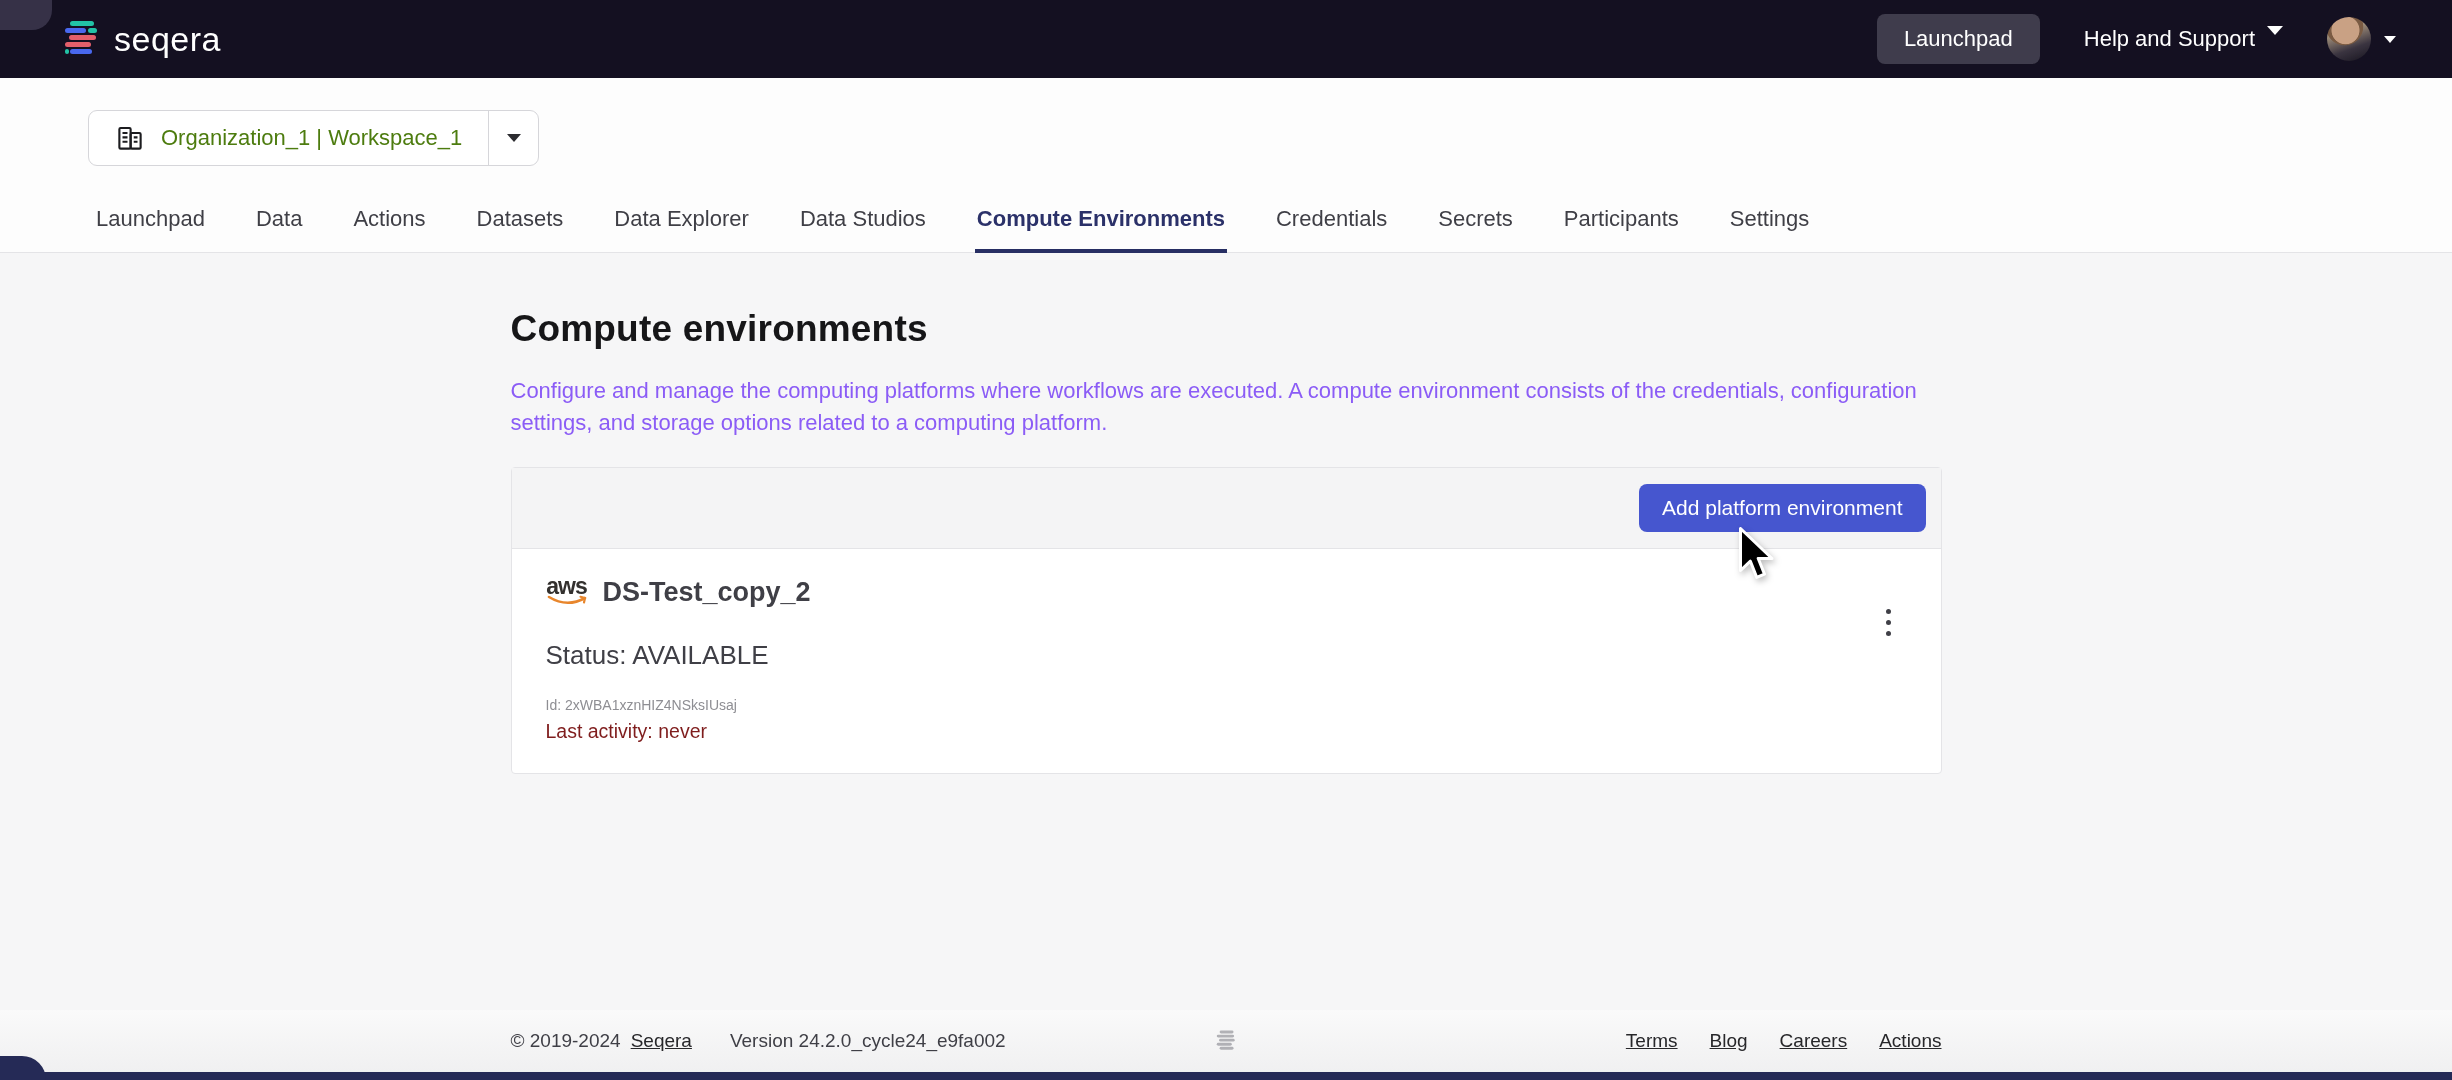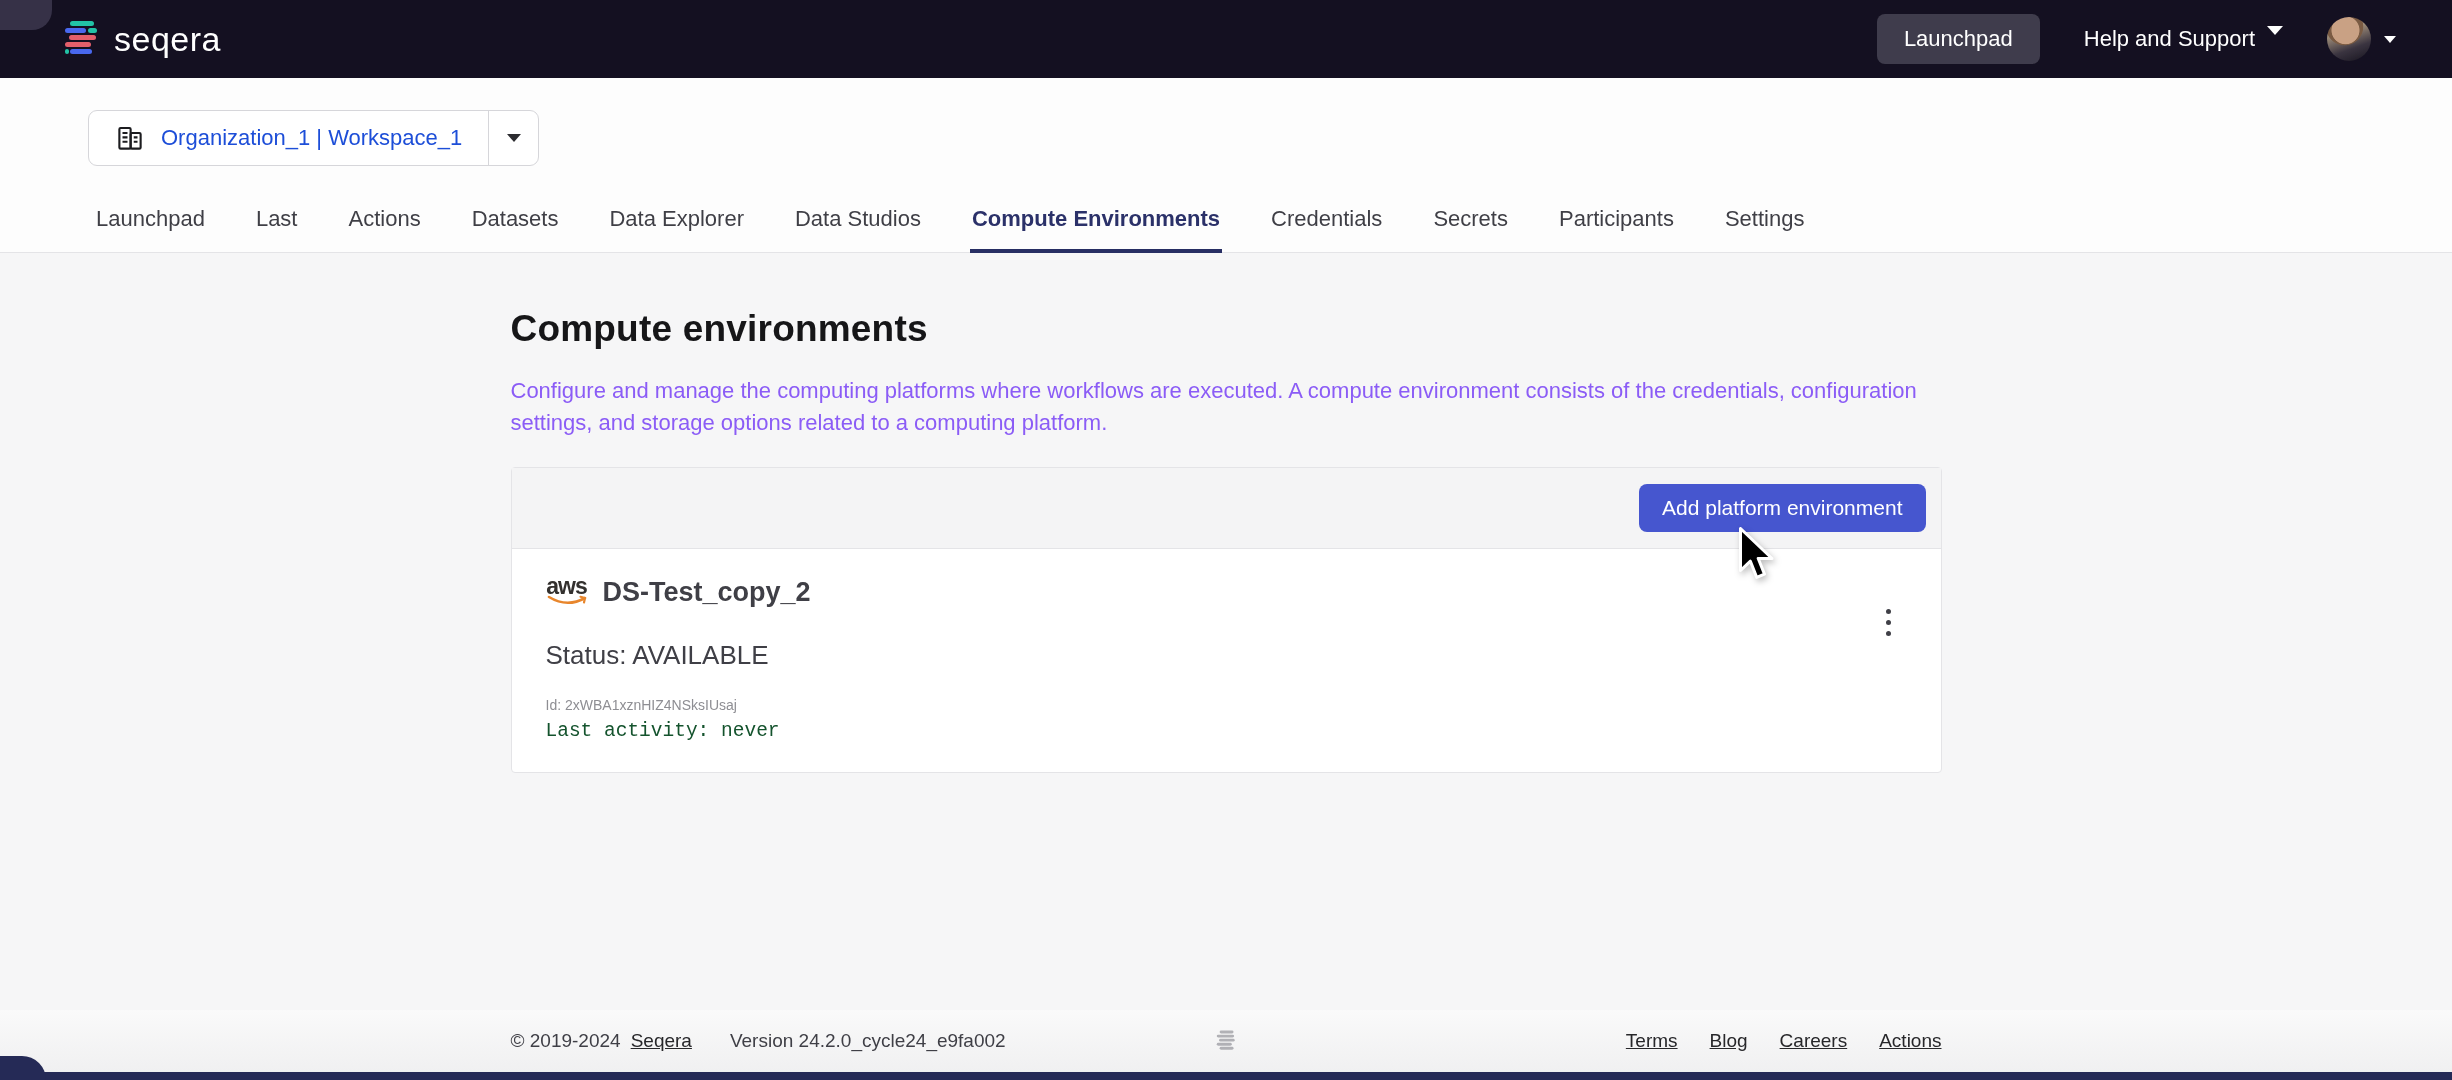--- a/index.html
+++ b/index.html
@@ -45,21 +45,21 @@
       linear-gradient(160deg, #cfc4bc 0%, #9b8a77 35%, #3a3440 68%, #17141f 100%);
   }
 
   
   .header-area { background:#fdfdfd; border-bottom:1px solid #e4e4e7; padding-top:32px; }
   .ws-selector {
     margin-left:88px; height:56px; width:auto; display:inline-flex; align-items:stretch;
     background:#fff; border:1px solid #d6d6da; border-radius:9px; cursor:pointer;
   }
   .ws-label-cell { display:flex; align-items:center; gap:16px; padding:0 26px; }
-  .ws-text { font-size:22px; color:#1d4ed8; }
+  .ws-text { font-size:22px; color:#4d7c0f; }
   .ws-caret-cell {
     display:flex; align-items:center; justify-content:center;
     width:50px; border-left:1px solid #d6d6da;
   }
   .ws-caret-cell .caret { border-top-color:#2c2c30; border-left-width:7px; border-right-width:7px; border-top-width:8px; }
 
   .tabs { display:flex; gap:47px; margin:40px 0 0 94px; }
   .tab {
     font-size:22px; color:#3f3f46; padding:0 2px 17px; cursor:pointer;
     border-bottom:4px solid transparent; margin-bottom:-1px; white-space:nowrap;
@@ -82,21 +82,21 @@
     font-size:21px; font-weight:500; padding:12px 23px; cursor:pointer;
     font-family:inherit;
   }
   .ce-card { position:relative; padding:28px 34px 30px; }
   .ce-title-row { display:flex; align-items:center; gap:15px; }
   .aws-logo { display:inline-flex; flex-direction:column; align-items:center; width:42px; }
   .aws-word { font-size:23px; font-weight:700; color:#33302e; line-height:.8; letter-spacing:-1px; }
   .ce-name { font-size:27px; font-weight:700; color:#3f3f46; }
   .ce-status { margin-top:32px; font-size:26px; color:#3f3f46; }
   .ce-id { margin-top:26px; font-size:14px; color:#8e8e93; }
-  .ce-last { margin-top:7px; font-size:19.5px; color:#14532d;font-family:Liberation Mono, monospace; }
+  .ce-last { margin-top:7px; font-size:19.5px; color:#7f1d1d; }
   .kebab {
     position:absolute; top:52px; right:32px; width:40px; height:44px;
     display:flex; flex-direction:column; align-items:center; justify-content:center; gap:6px;
     cursor:pointer; background:none; border:none;
   }
   .kebab i { width:5px; height:5px; border-radius:50%; background:#3f3f46; }
 
   .cursor-pointer { position:absolute; left:1736px; top:527px; z-index:50; pointer-events:none;
     filter:drop-shadow(2px 3px 3px rgba(0,0,0,.25)); }
 
@@ -159,21 +159,21 @@
       </svg>
       <span class="ws-text">Organization_1 | Workspace_1</span>
     </div>
     <div class="ws-caret-cell">
       <span class="caret"></span>
     </div>
   </div>
 
   <div class="tabs">
     <div class="tab">Launchpad</div>
-    <div class="tab">Last</div>
+    <div class="tab">Data</div>
     <div class="tab">Actions</div>
     <div class="tab">Datasets</div>
     <div class="tab">Data Explorer</div>
     <div class="tab">Data Studios</div>
     <div class="tab active">Compute Environments</div>
     <div class="tab">Credentials</div>
     <div class="tab">Secrets</div>
     <div class="tab">Participants</div>
     <div class="tab">Settings</div>
   </div>

